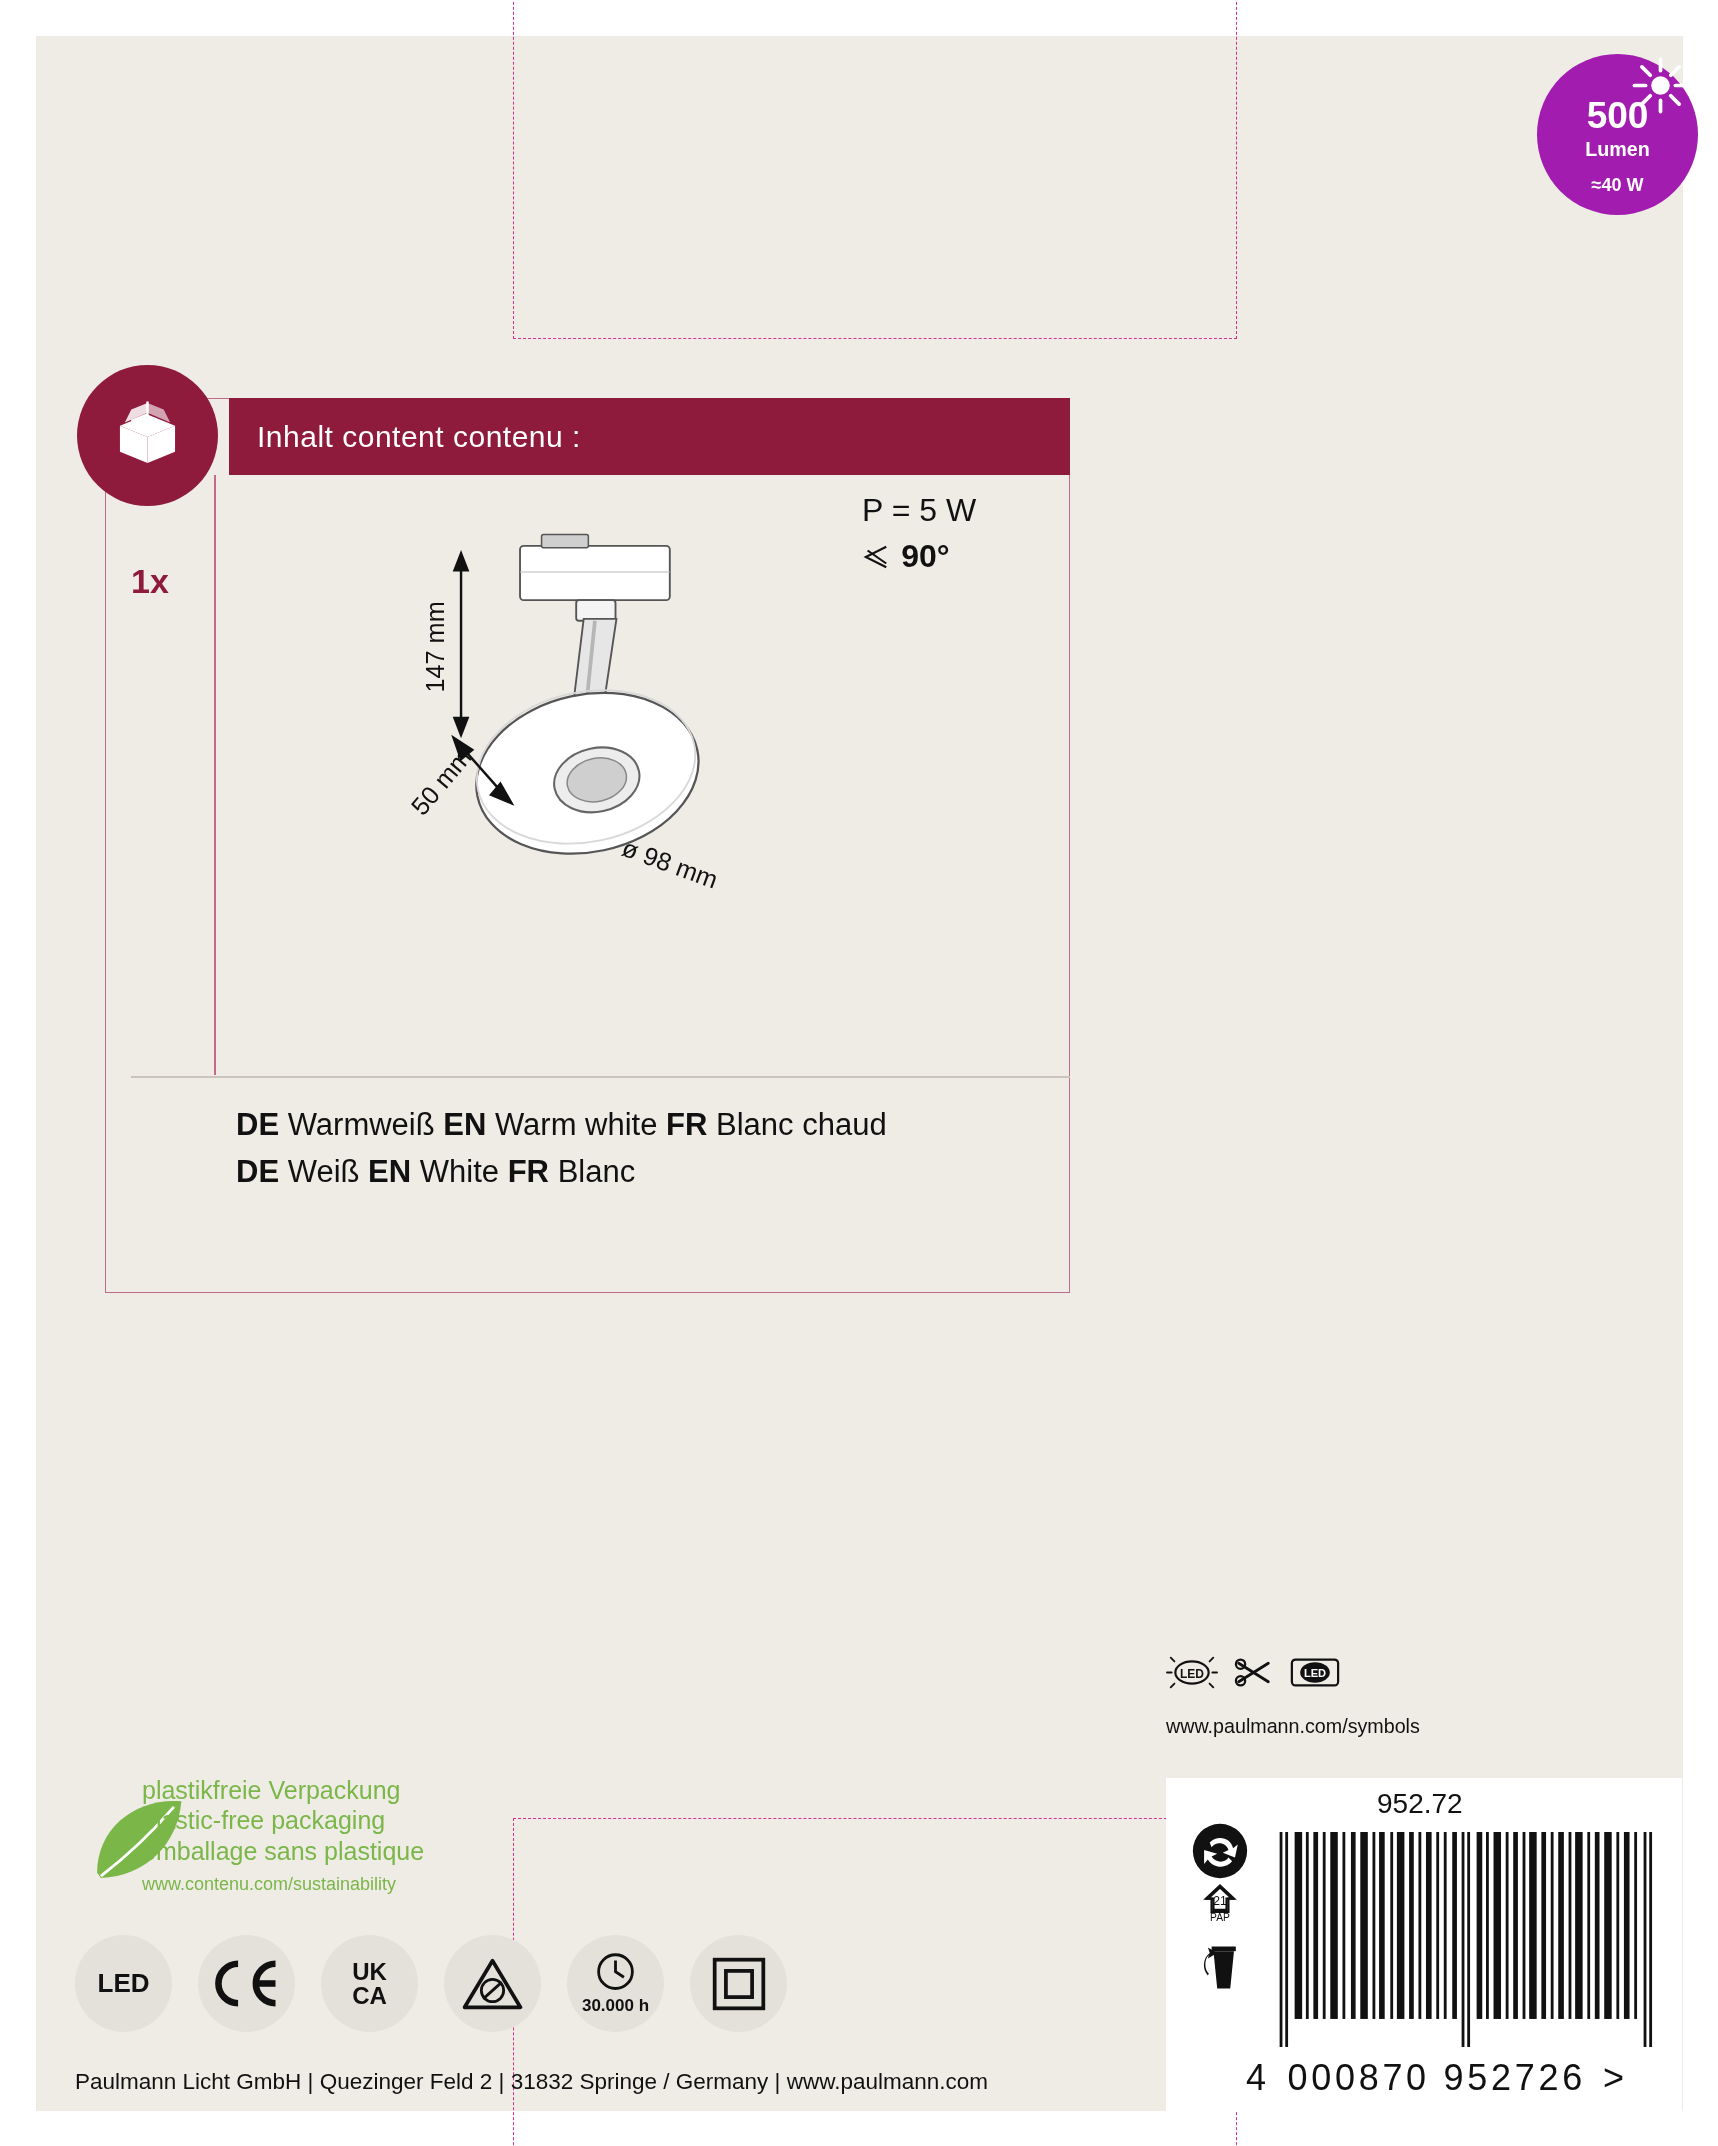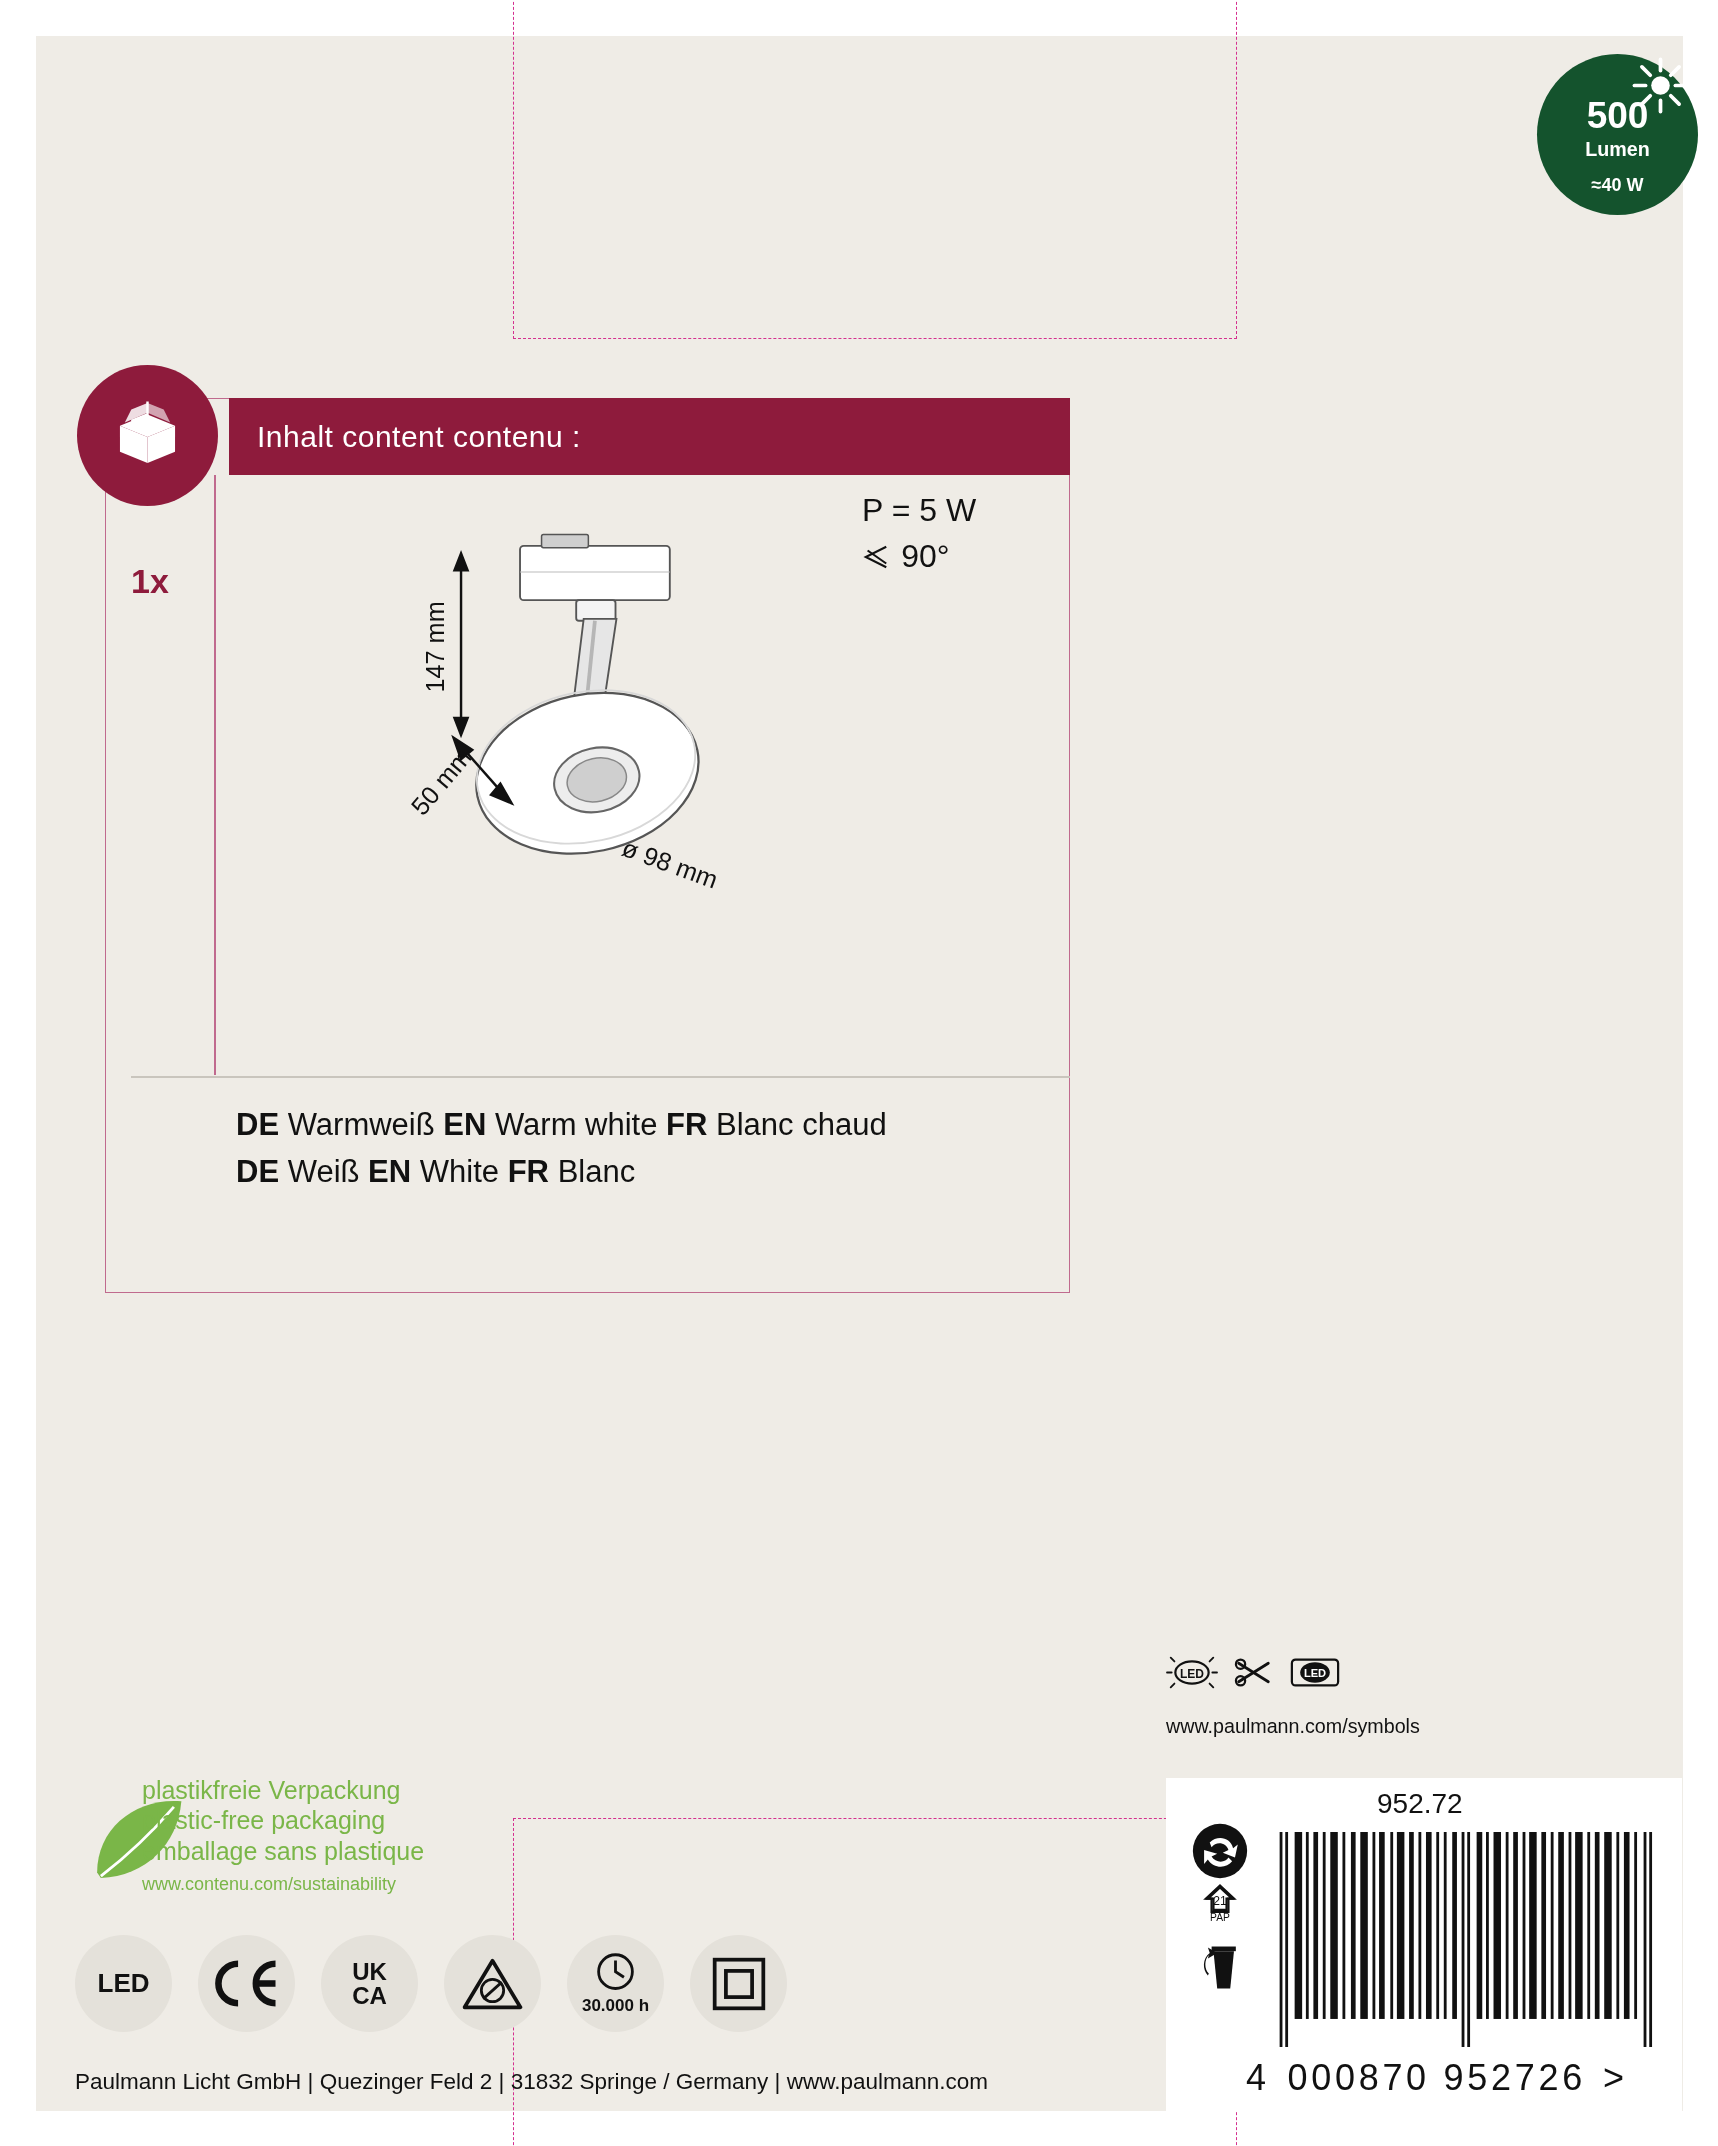--- a/index.html
+++ b/index.html
@@ -46,21 +46,21 @@
     border-bottom: none;
   }
   
   .lumen-badge {
     position: absolute;
     left: 1537px;
     top: 54px;
     width: 161px;
     height: 161px;
     border-radius: 50%;
-    background: #14532d;
+    background: #a21caf;
     color: #ffffff;
     display: flex;
     flex-direction: column;
     align-items: center;
     justify-content: center;
   }
   .lumen-badge .lm-value {
     font-size: 37px;
     font-weight: bold;
     line-height: 1;
@@ -152,20 +152,21 @@
     left: 862px;
     top: 487px;
     font-size: 32px;
     color: #111;
     line-height: 1.45;
   }
   .specs .angle-row {
     display: flex;
     align-items: center;
     gap: 11.2px;
+    font-weight: bold;
   }
   .lamp-figure {
     position: absolute;
     left: 403px;
     top: 525px;
     width: 440px;
     height: 506px;
   }
   .desc-block {
     position: absolute;

